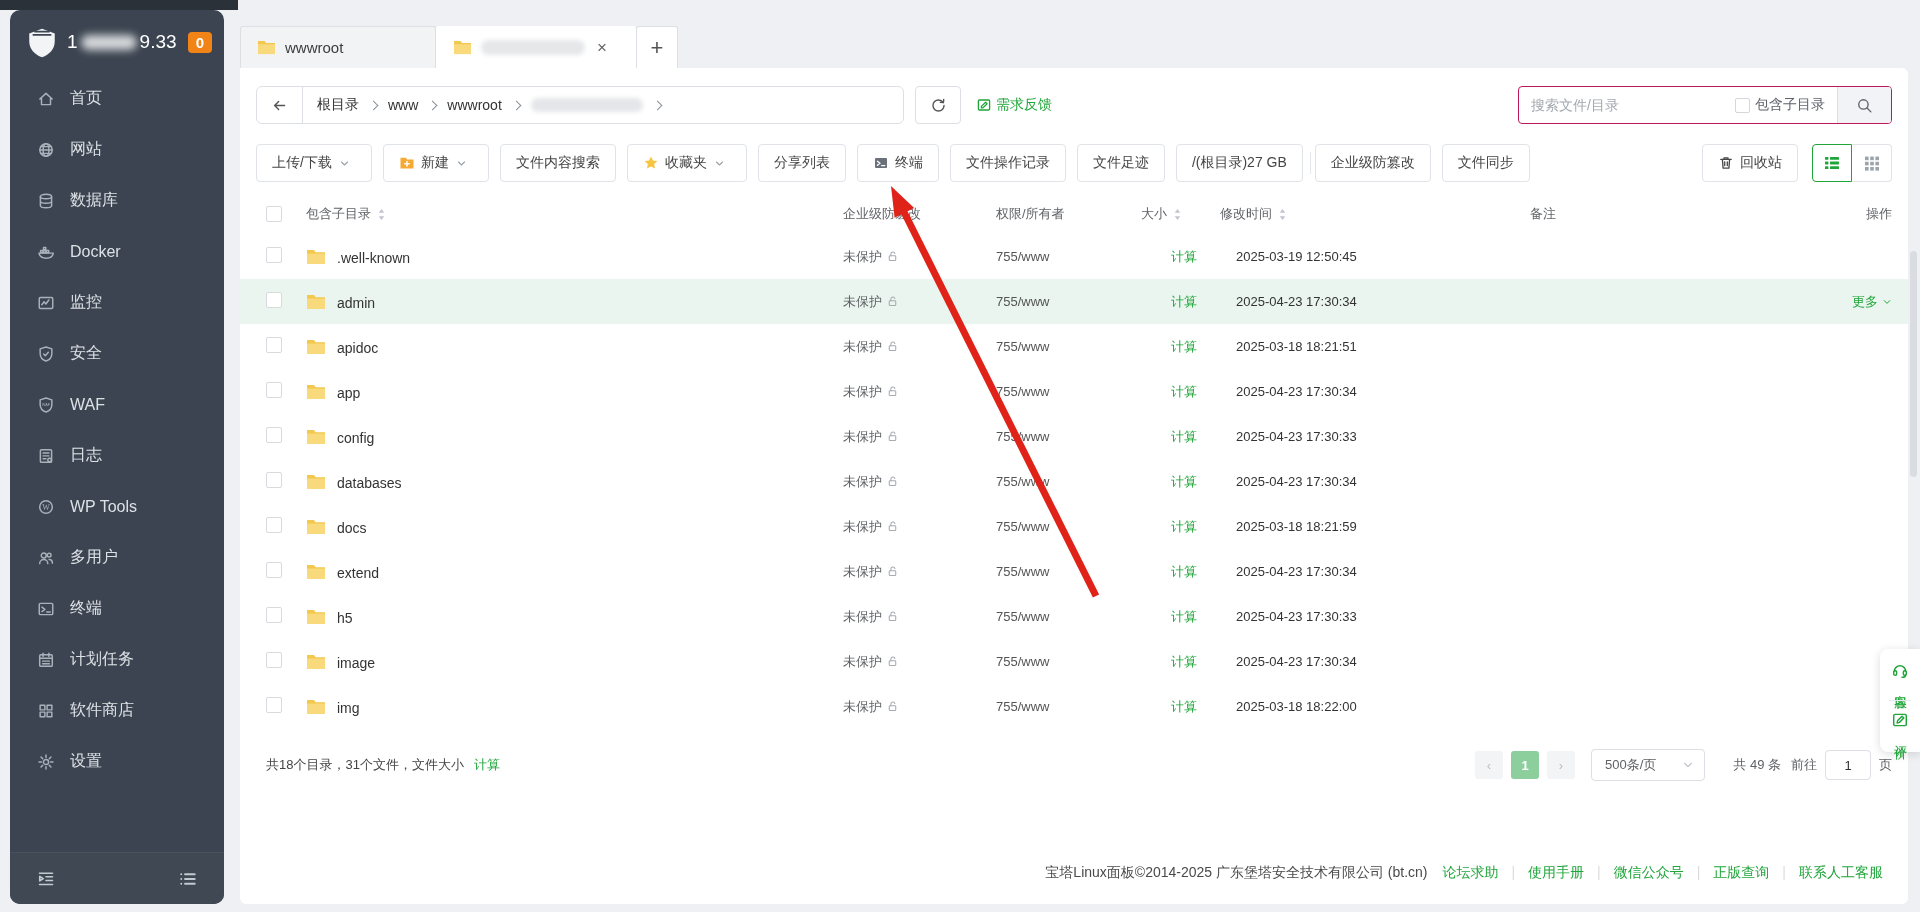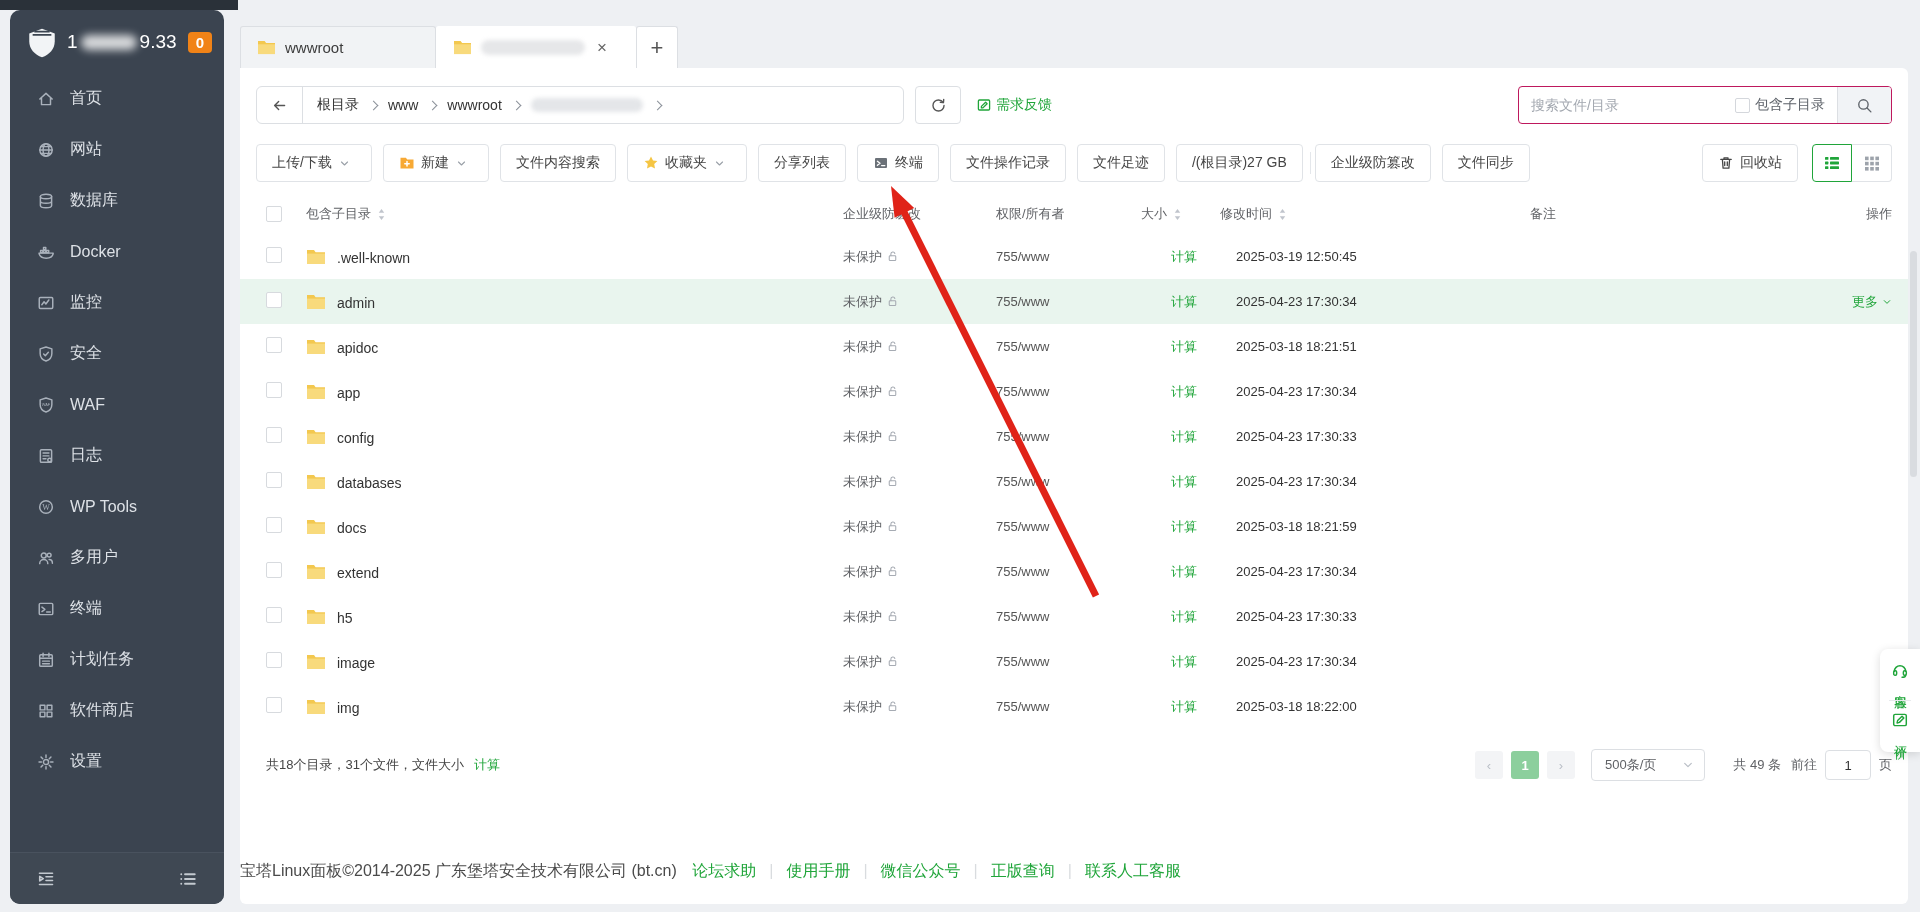--- a/index.html
+++ b/index.html
@@ -100,21 +100,21 @@
   .pager{margin-left:auto;display:flex;align-items:center}
   .pg-btn{width:28px;height:28px;background:#f3f4f6;border-radius:3px;color:#b9bec6;font-size:13px;cursor:pointer;margin-left:8px}
   .pg-cur{width:28px;height:28px;background:#8ccf9d;border-radius:3px;color:#fff;font-weight:bold;font-size:13px;margin-left:8px}
   .pg-select{height:32px;border:1px solid #dcdfe3;border-radius:4px;margin-left:16px;padding:0 10px 0 13px;font-size:13px;color:#606266;display:flex;align-items:center;cursor:pointer}
   .pg-select .chev{width:12px;height:12px;margin-left:26px;color:#b9bec6}
   .pg-total{margin-left:28px;font-size:13px;color:#606266;white-space:nowrap}
   .pg-goto{margin-left:10px;font-size:13px;color:#606266;display:flex;align-items:center;white-space:nowrap}
   .pg-goto input{width:46px;height:30px;border:1px solid #dcdfe3;border-radius:4px;text-align:center;font-size:13px;color:#333;margin:0 8px;outline:none}
 
   
-  .footer{position:absolute;left:0;right:14px;bottom:22px;text-align:left;font-size:16px;color:#4a4a4a}
+  .footer{position:absolute;left:0;right:14px;bottom:22px;text-align:right;font-size:14px;color:#4a4a4a}
   .footer a{color:#20a53a;text-decoration:none;margin:0 11px;cursor:pointer}
   .footer .sep{color:#d9dcdf;margin:0 2px}
 
   
   .floatbox{position:absolute;right:0;top:649px;width:40px;background:#fff;border-radius:8px 0 0 8px;box-shadow:0 2px 10px rgba(0,0,0,.14);padding:12px 0;display:flex;flex-direction:column;align-items:center;z-index:5}
   .fitem{display:flex;flex-direction:column;align-items:center;color:#20a53a;font-size:13px;cursor:pointer}
   .fitem .icon{width:18px;height:18px;margin-bottom:5px;color:#20a53a}
   .fitem .vtxt{writing-mode:vertical-lr;letter-spacing:3px}
   .fdiv{width:22px;height:1px;background:#e8eaed;margin:10px 0}
 

